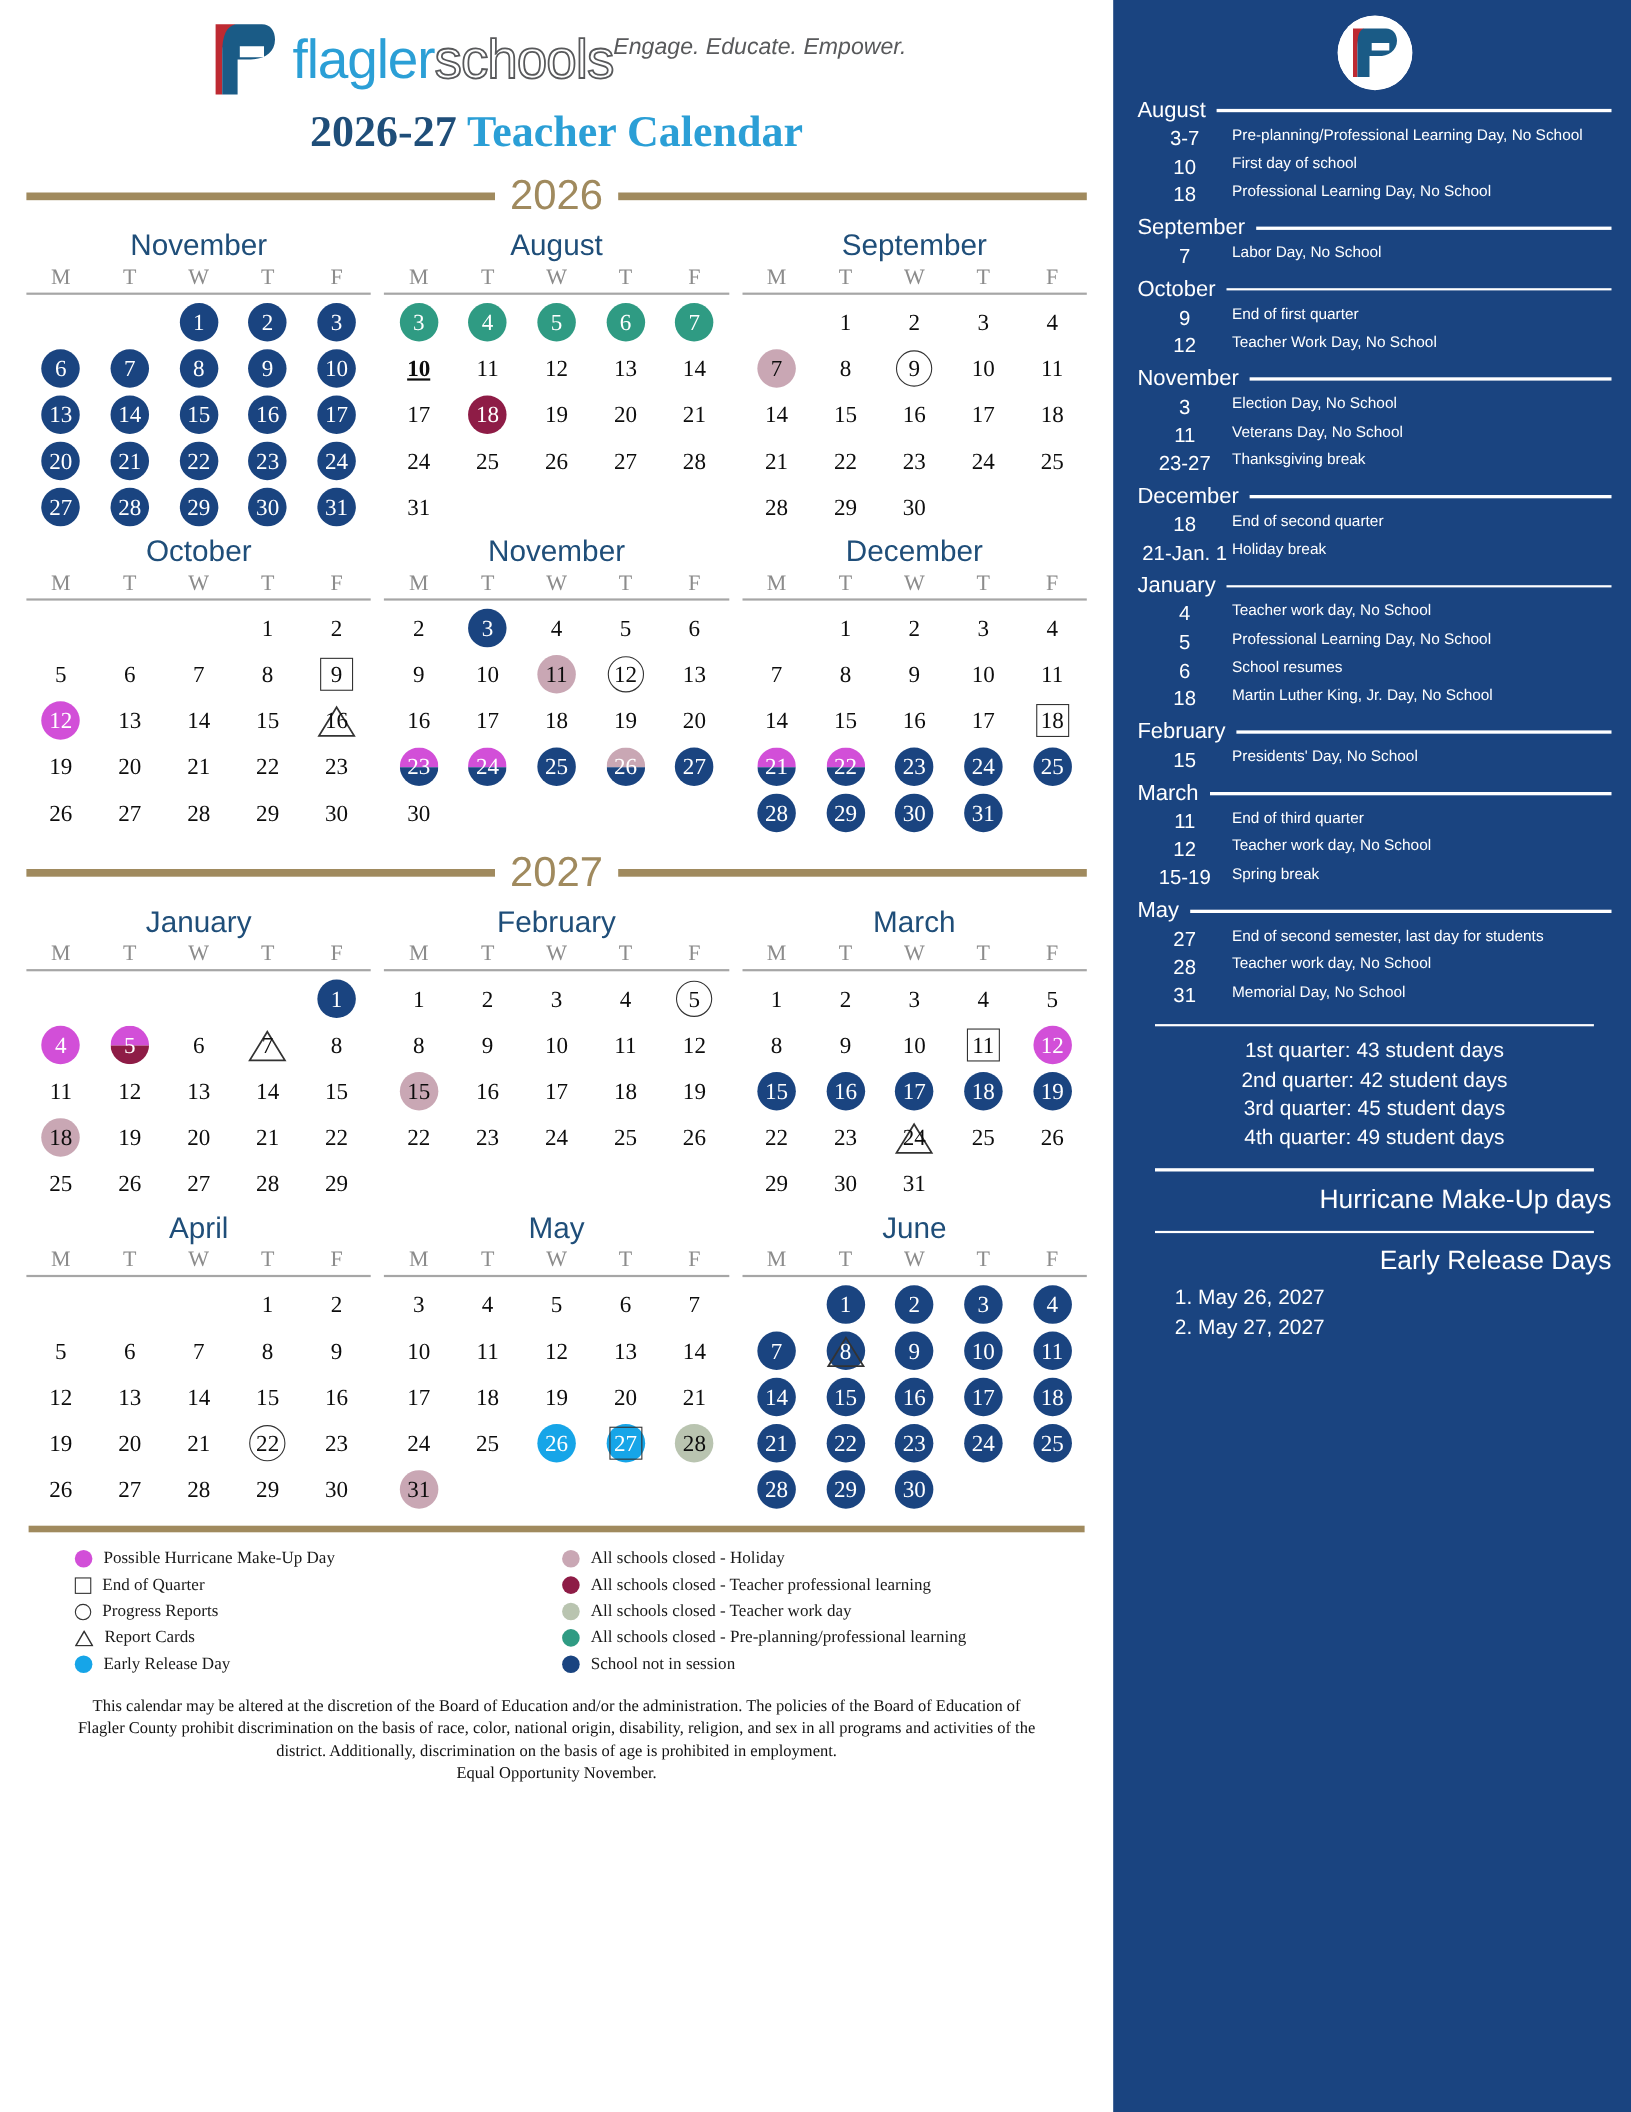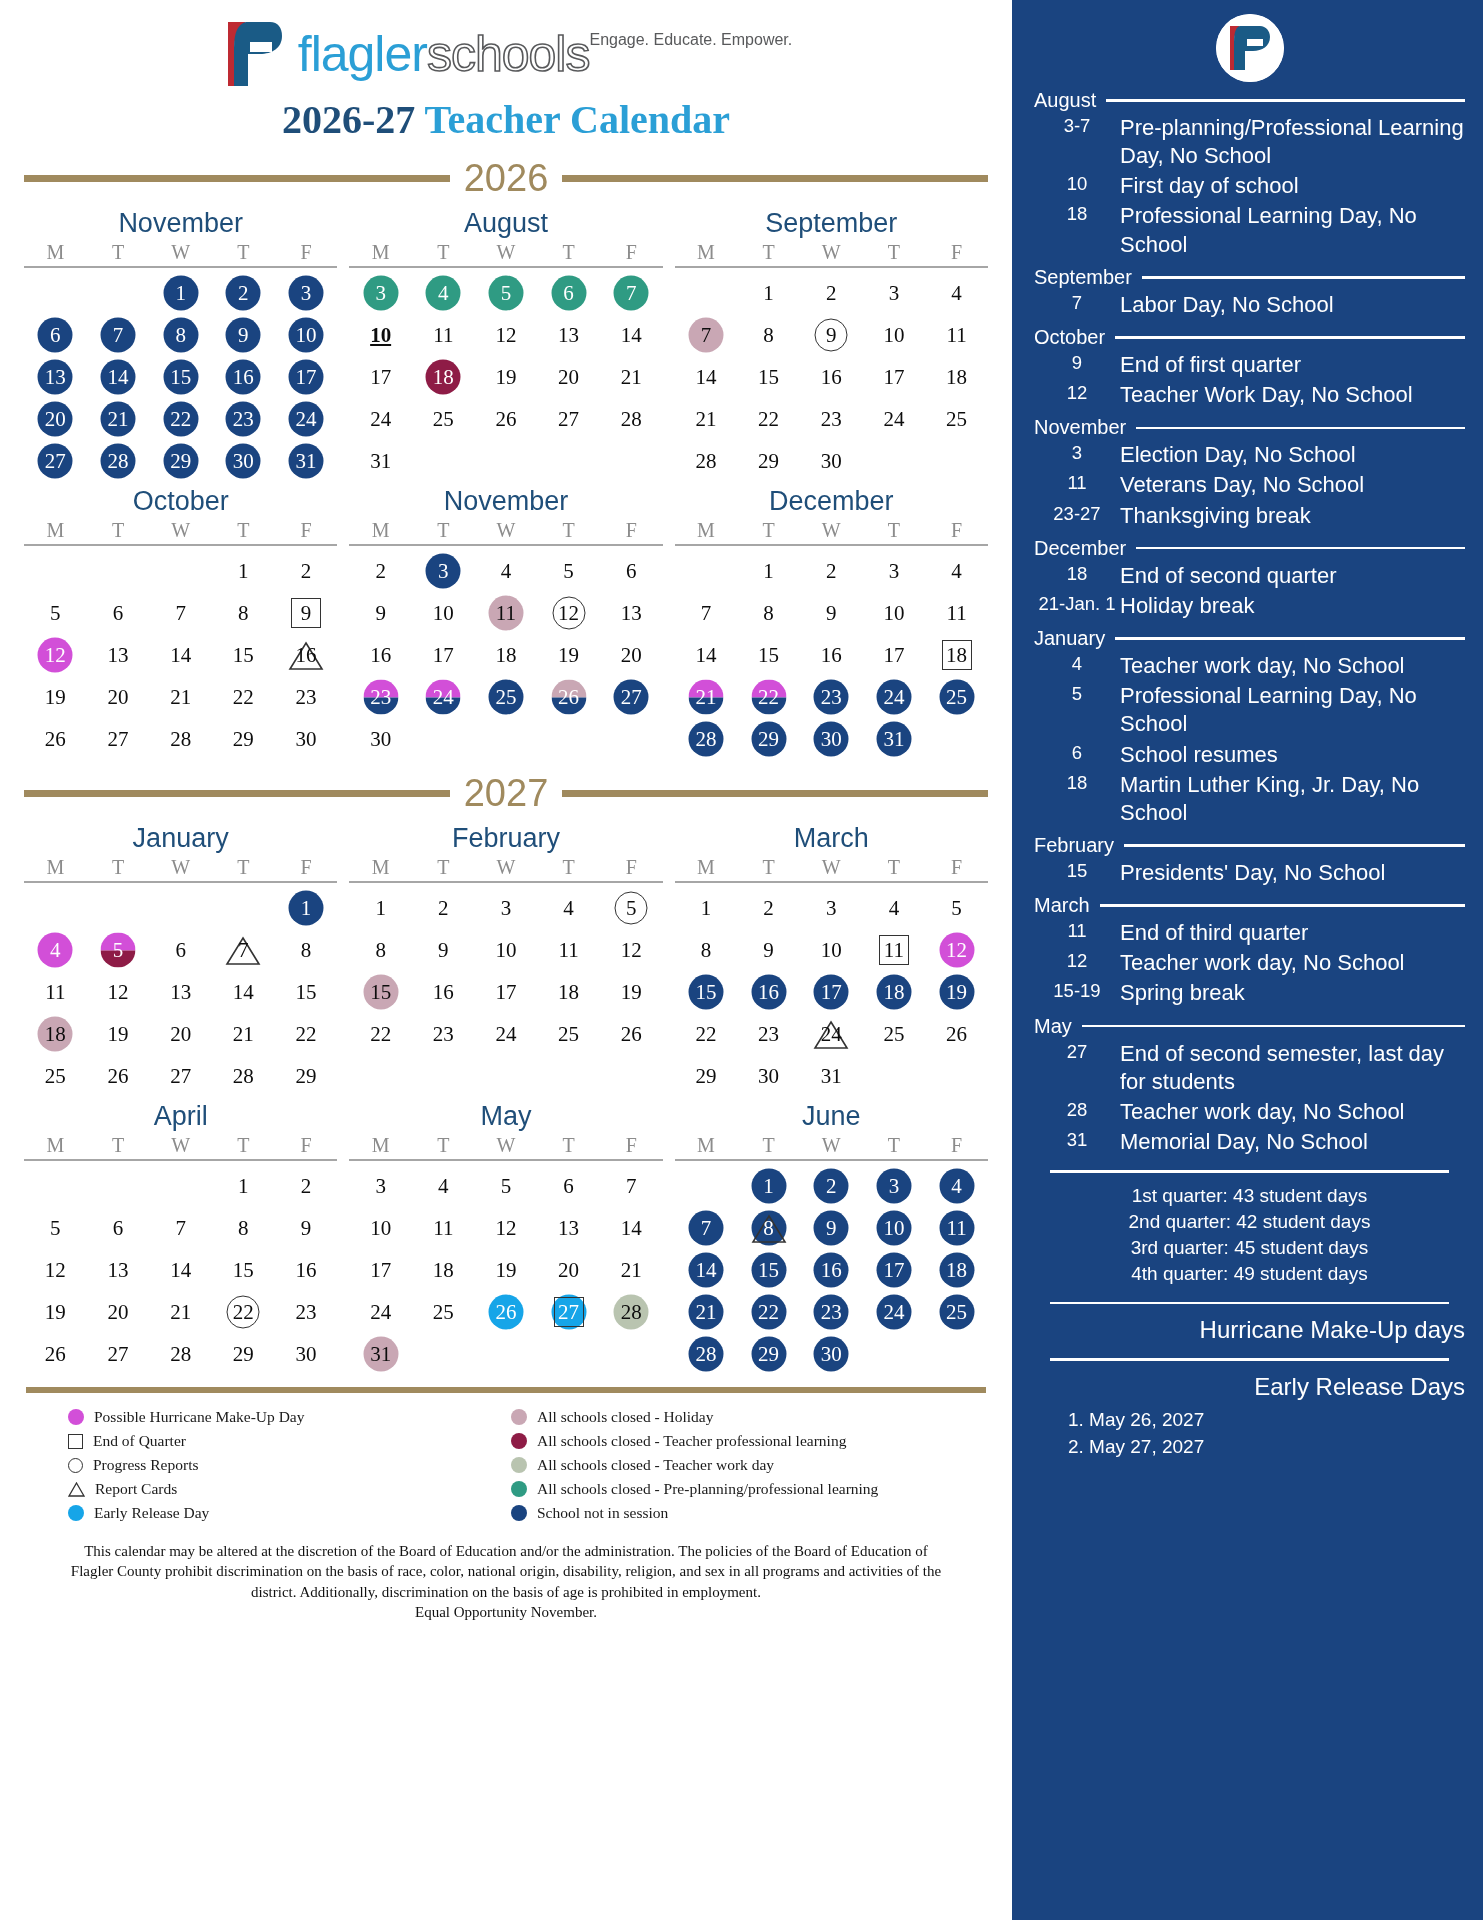--- a/index.html
+++ b/index.html
@@ -14,21 +14,21 @@
 
   
   .left { width: 1012px; position: relative; padding: 0 18px; }
 
   .logo-wrap { display:flex; justify-content:center; align-items:center; padding-top: 18px; }
   .logo-mark { width: 72px; height: 72px; position: relative; margin-right: 6px;}
   .logo-text { display:flex; }
   .logo-word { font-size: 50px; letter-spacing:-1px; line-height: 1; }
   .lw-a { color:#2b9fd6; font-weight:400; }
   .lw-b { color:#ffffff; -webkit-text-stroke: 1.6px #58595b; }
-  .logo-tag { font-size: 16px; color:#58595b; text-align:right; margin-top: 2px; }
+  .logo-tag { font-size: 21px; color:#58595b; text-align:right; margin-top: 2px; font-style: italic; }
 
   .district-title { text-align:center; margin-top: 6px; font-family:"Liberation Serif", serif; font-weight:bold; font-size:40px; }
   .dt-year { color:#1f4e79; }
   .dt-rest { color:#2b9fd6; }
 
   .year-band { display:flex; align-items:center; gap:14px; margin: 14px 6px 2px 6px; }
   .year-rule { flex:1; height:7px; background:#a08a5e; }
   .year-label { font-size:38px; color:#a08a5e; font-family:"Liberation Sans", sans-serif; }
 
   .months-row { display:flex; }
@@ -67,21 +67,21 @@
   .right { width: 471px; background:#1a4480; color:#fff; padding: 14px 18px 10px 22px; position:relative; }
   .right-logo { display:flex; justify-content:center; margin-bottom: 6px; }
   .rl-circle { width:68px; height:68px; border-radius:50%; background:#fff; position:relative; overflow:hidden; }
 
   .ev-month { display:flex; align-items:center; gap:10px; margin-top:7px; }
   .ev-month-name { font-size:20px; color:#ffffff; white-space:nowrap; }
   .ev-month-rule { flex:1; height:2.5px; background:#ffffff; }
 
   .ev-row { display:flex; align-items:flex-start; margin-top:2px; }
   .ev-date { width:86px; text-align:center; font-size:18.5px; flex:none; line-height:1.28; }
-  .ev-text { font-size:22px; line-height:1.28; }
+  .ev-text { font-size:14px; line-height:1.28; }
 
   .r-sep { height:2.5px; background:#fff; margin:14px 16px 10px 16px; }
   .quarters { text-align:center; font-size:19px; line-height:1.38; }
   .sec-title { text-align:right; font-size:24px; margin:12px 0 6px; }
   .makeup-list { font-size:19px; line-height:1.4; padding-left:34px; }
   .makeup-list div { margin-bottom:1px; }
 </style>
 </head>
 <body>
 

